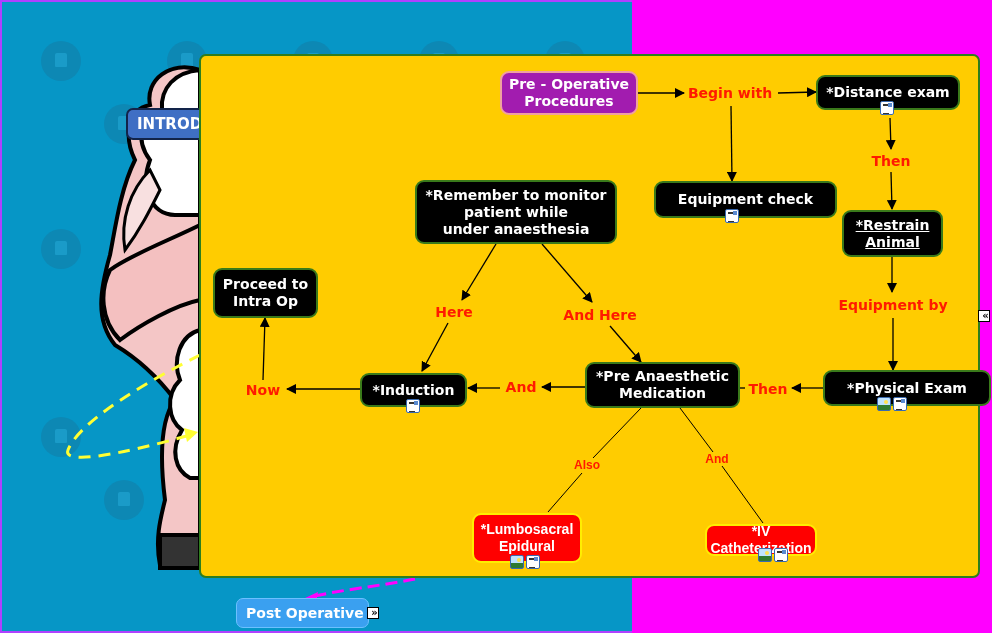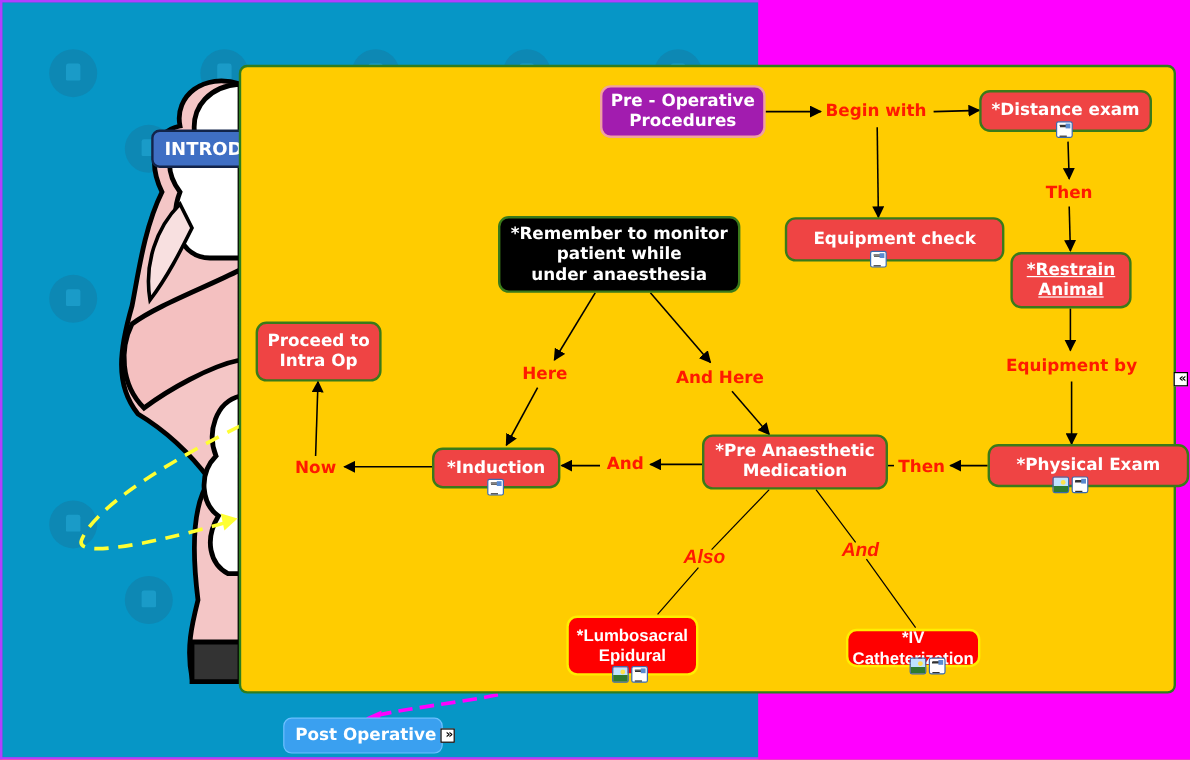--- a/index.html
+++ b/index.html
@@ -6,26 +6,26 @@
   body{width:992px;height:633px;position:relative;overflow:hidden;font-family:"DejaVu Sans","Liberation Sans",sans-serif;background:#ff00ff;}
   #frame{position:absolute;left:0;top:0;width:992px;height:633px;box-sizing:border-box;border:2px solid #b040ff;border-right:none;}
   #bg-left{position:absolute;left:2px;top:2px;width:630px;height:629px;background:#0696c6;overflow:hidden;}
   #bg-right{position:absolute;left:632px;top:0;width:360px;height:633px;background:#ff00ff;}
   .medal{position:absolute;width:40px;height:40px;border-radius:50%;background:#0d88b4;}
   .medal::after{content:"";position:absolute;left:14px;top:12px;width:12px;height:14px;background:#1a9bc8;border-radius:2px 2px 1px 1px;}
   #sheep{position:absolute;left:0;top:0;}
   #panel{position:absolute;left:199px;top:54px;width:781px;height:524px;box-sizing:border-box;background:#ffcc00;border:2px solid #2e7d1e;border-radius:7px;}
   #links{position:absolute;left:0;top:0;width:992px;height:633px;pointer-events:none;}
   .node{position:absolute;box-sizing:border-box;border-radius:9px;color:#fff;font-weight:bold;text-align:center;display:flex;flex-direction:column;align-items:center;justify-content:center;line-height:17px;font-size:14px;white-space:pre-line;}
-  .red{background:#ef4444;border:2px solid #3a7a1a;}
+  .red{background:#000000;border:2px solid #3a7a1a;}
   .red-pink{background:#a21caf;border:2px solid #f0a0a0;}
   .red-yellow{background:#ff0000;border:2px solid #ffee00;font-family:"Liberation Sans",sans-serif;font-size:14px;}
   .black{background:#000;border:2px solid #3a7a1a;}
   .lbl{position:absolute;color:#ff1a00;font-weight:bold;font-size:14px;white-space:nowrap;transform:translate(-50%,-50%);}
-  .lbl.small{font-size:16px;font-family:"Liberation Sans",sans-serif;font-style:italic;}
+  .lbl.small{font-size:12px;font-family:"Liberation Sans",sans-serif;}
   .icons{position:absolute;display:flex;gap:2px;}
   .ic{width:14px;height:14px;box-sizing:border-box;border:1px solid #3a6ab0;border-radius:2px;background:#fff;position:relative;}
   .ic.doc::before{content:"";position:absolute;left:2px;top:2px;width:6px;height:8px;border-top:1px solid #333;border-bottom:1px solid #333;box-shadow:inset 0 3px 0 -2px #333;}
   .ic.doc::after{content:"";position:absolute;right:1px;top:1px;width:4px;height:4px;background:#5a8ad0;}
   .ic.img{background:linear-gradient(#bfe3ff 0 55%,#2f7a30 55% 100%);}
   .ic.img::after{content:"";position:absolute;right:2px;top:2px;width:4px;height:4px;border-radius:50%;background:#ffe14d;}
   .navbtn{position:absolute;box-sizing:border-box;color:#fff;font-weight:bold;display:flex;align-items:center;}
   .expand{position:absolute;width:12px;height:12px;background:#fff;border:1px solid #000;box-sizing:border-box;font-size:10px;line-height:10px;text-align:center;color:#000;font-weight:bold;letter-spacing:-3px;}
 </style>
 </head>

